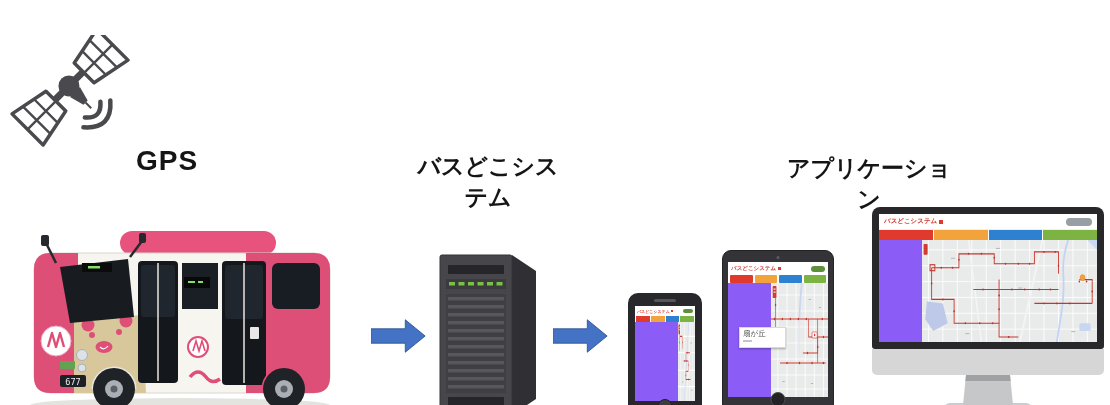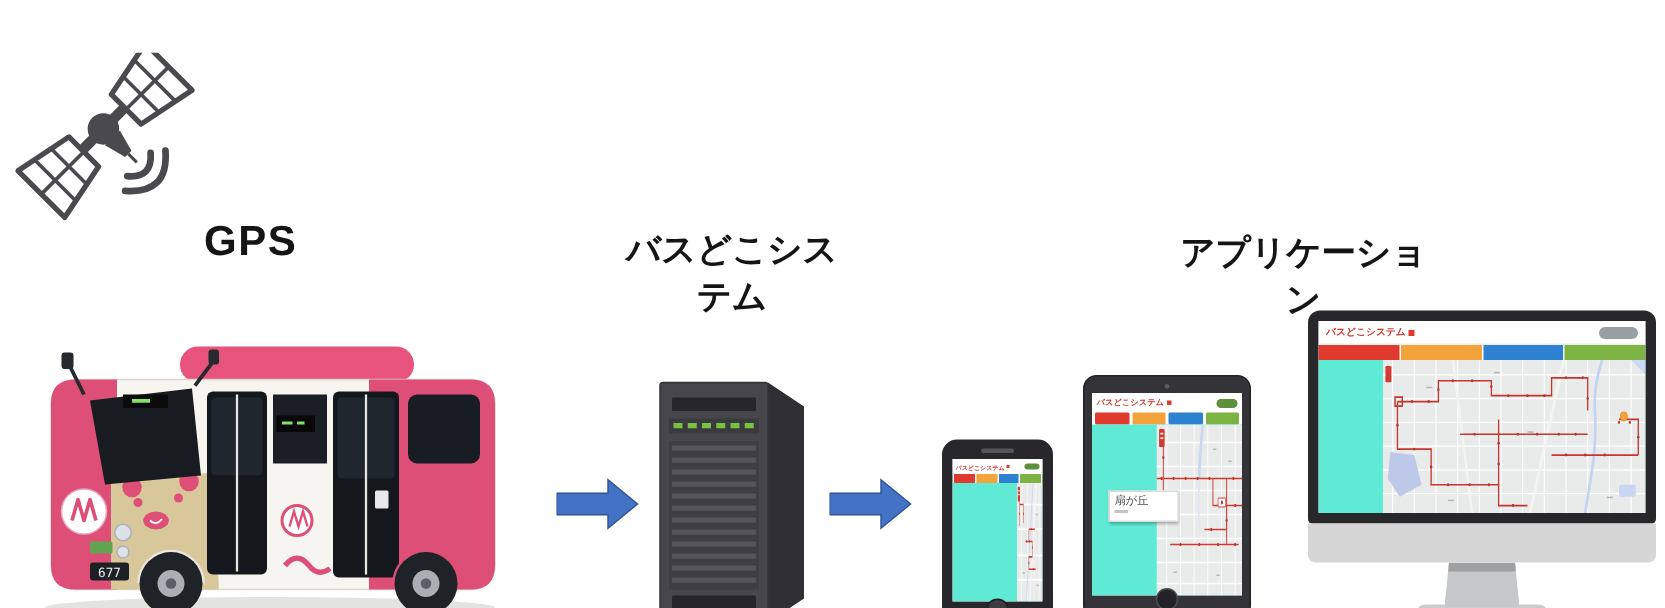--- a/index.html
+++ b/index.html
@@ -16,21 +16,21 @@
   .lbl-app { left:781px; top:118px; width:176px; font-size:23px; text-align:center; }
 
   
   .screen { background:#fff; display:flex; flex-direction:column; overflow:hidden; }
   .app-header { display:flex; align-items:center; background:#ffffff; flex:none; }
   .app-title { font-weight:bold; white-space:nowrap; overflow:hidden; }
   .logo-sq { flex:none; background:#e0392e; }
   .pill { flex:none; margin-left:auto; border-radius:99px; }
   .tabs { display:flex; flex:none; }
   .tab { flex:1; }
-  .map-wrap { position:relative; flex:1; overflow:hidden; background:#5eead4;padding-left:43px; }
+  .map-wrap { position:relative; flex:1; overflow:hidden; background:#8b5cf6;padding-left:43px; }
   .map-wrap svg { display:block; width:100%; height:100%; }
 
   
   .phone { left:628px; top:258px; width:74px; height:124px; background:#28282c; border-radius:10px; }
   .phone .speaker { position:absolute; left:26px; top:6px; width:22px; height:3px; border-radius:2px; background:#55555a; }
   .phone .screen { position:absolute; left:7px; top:13px; width:60px; height:95px; }
   .phone .app-header { height:10px; padding:0 2px; gap:1px; }
   .phone .app-title { font-size:4px; }
   .phone .logo-sq { width:2.5px; height:2.5px; }
   .phone .pill { width:10px; height:4.5px; }

